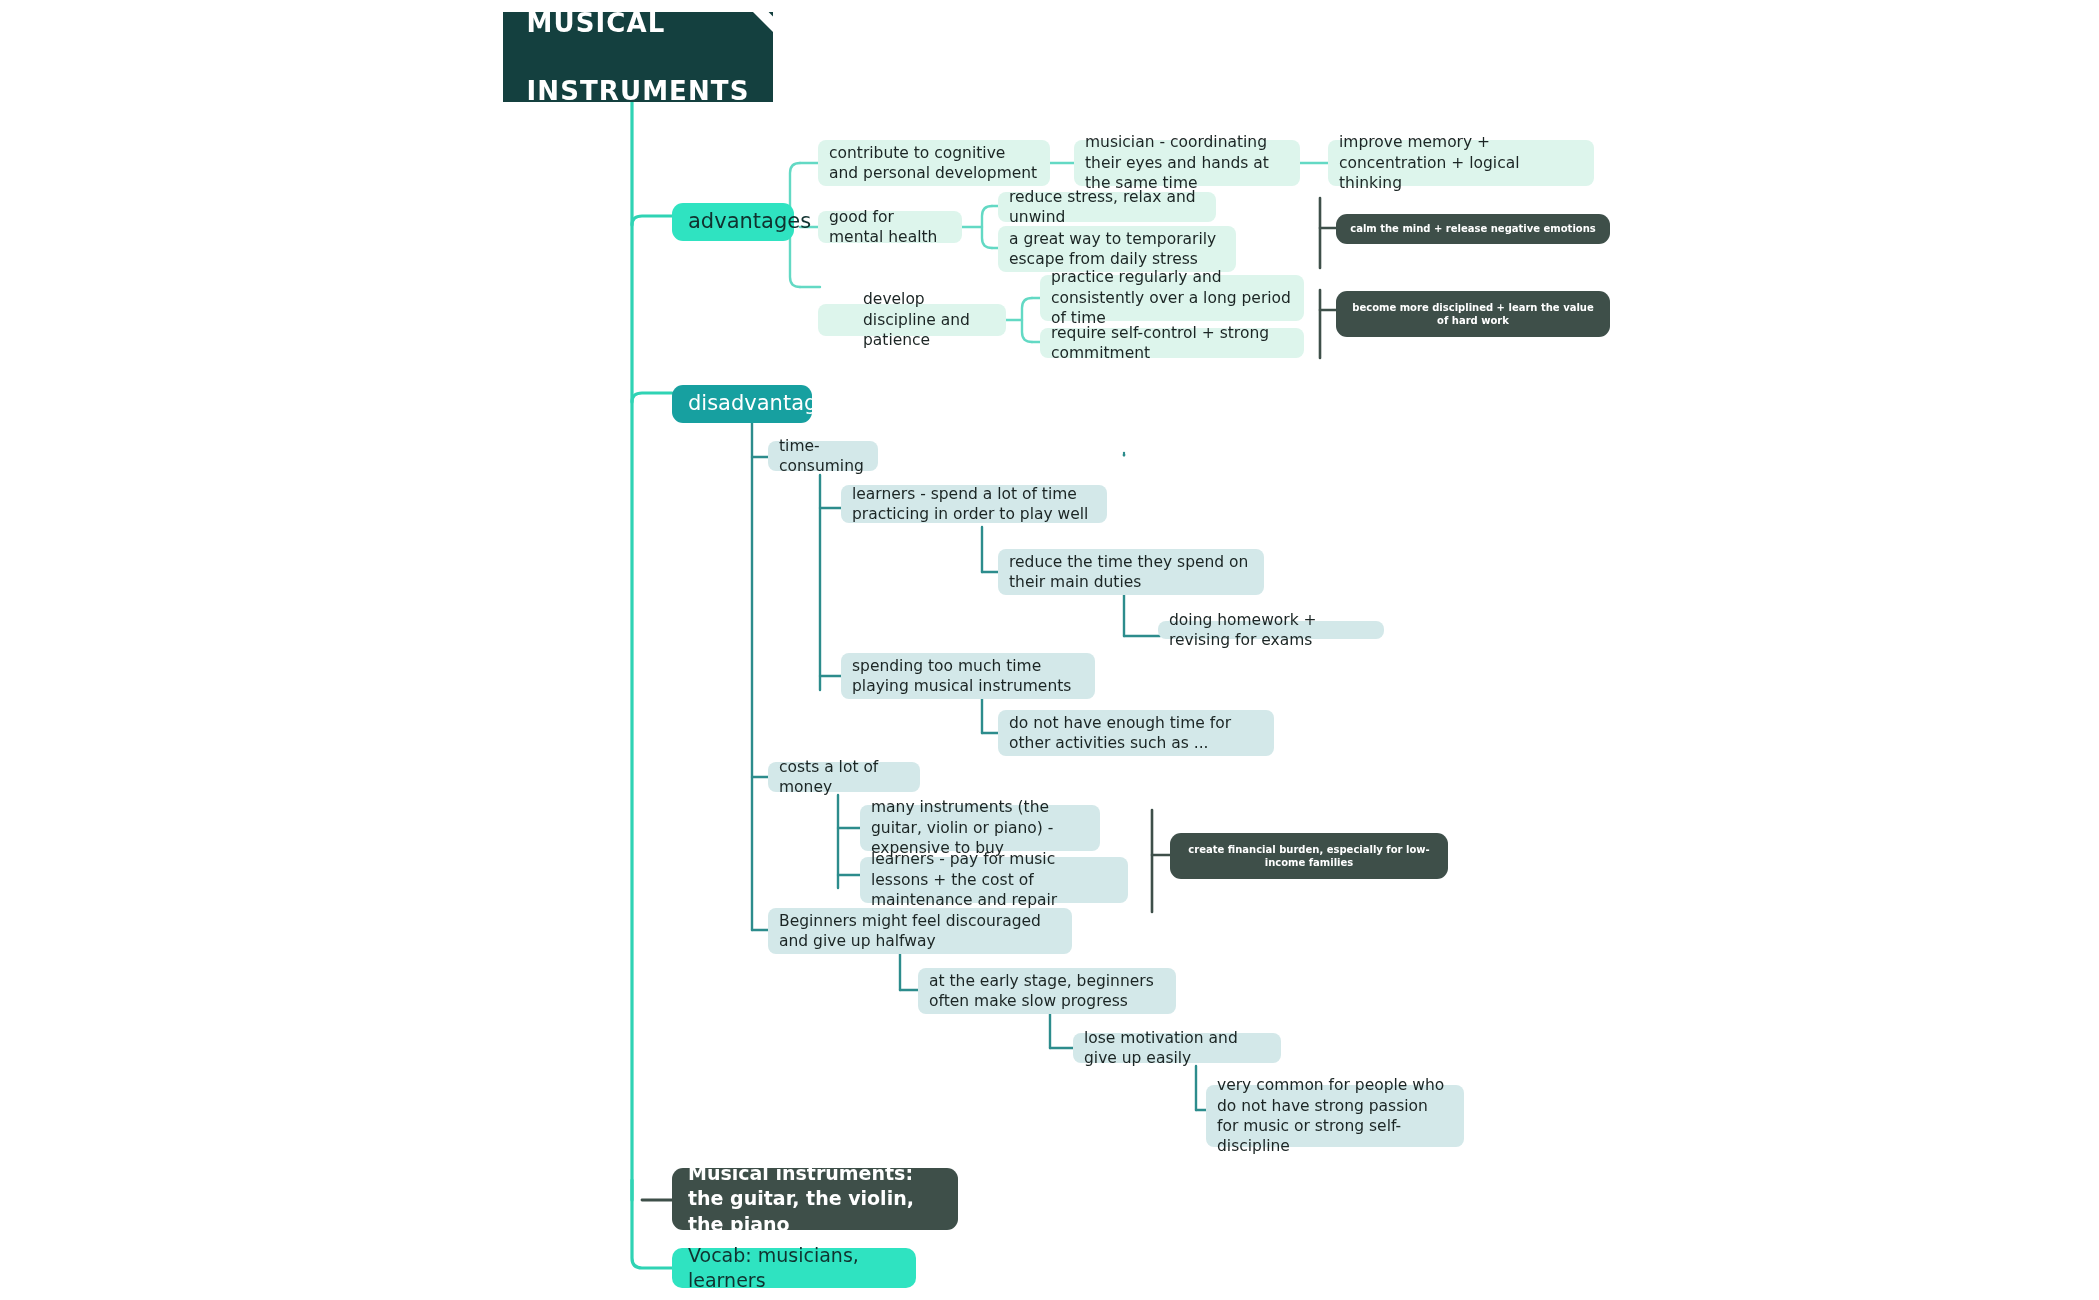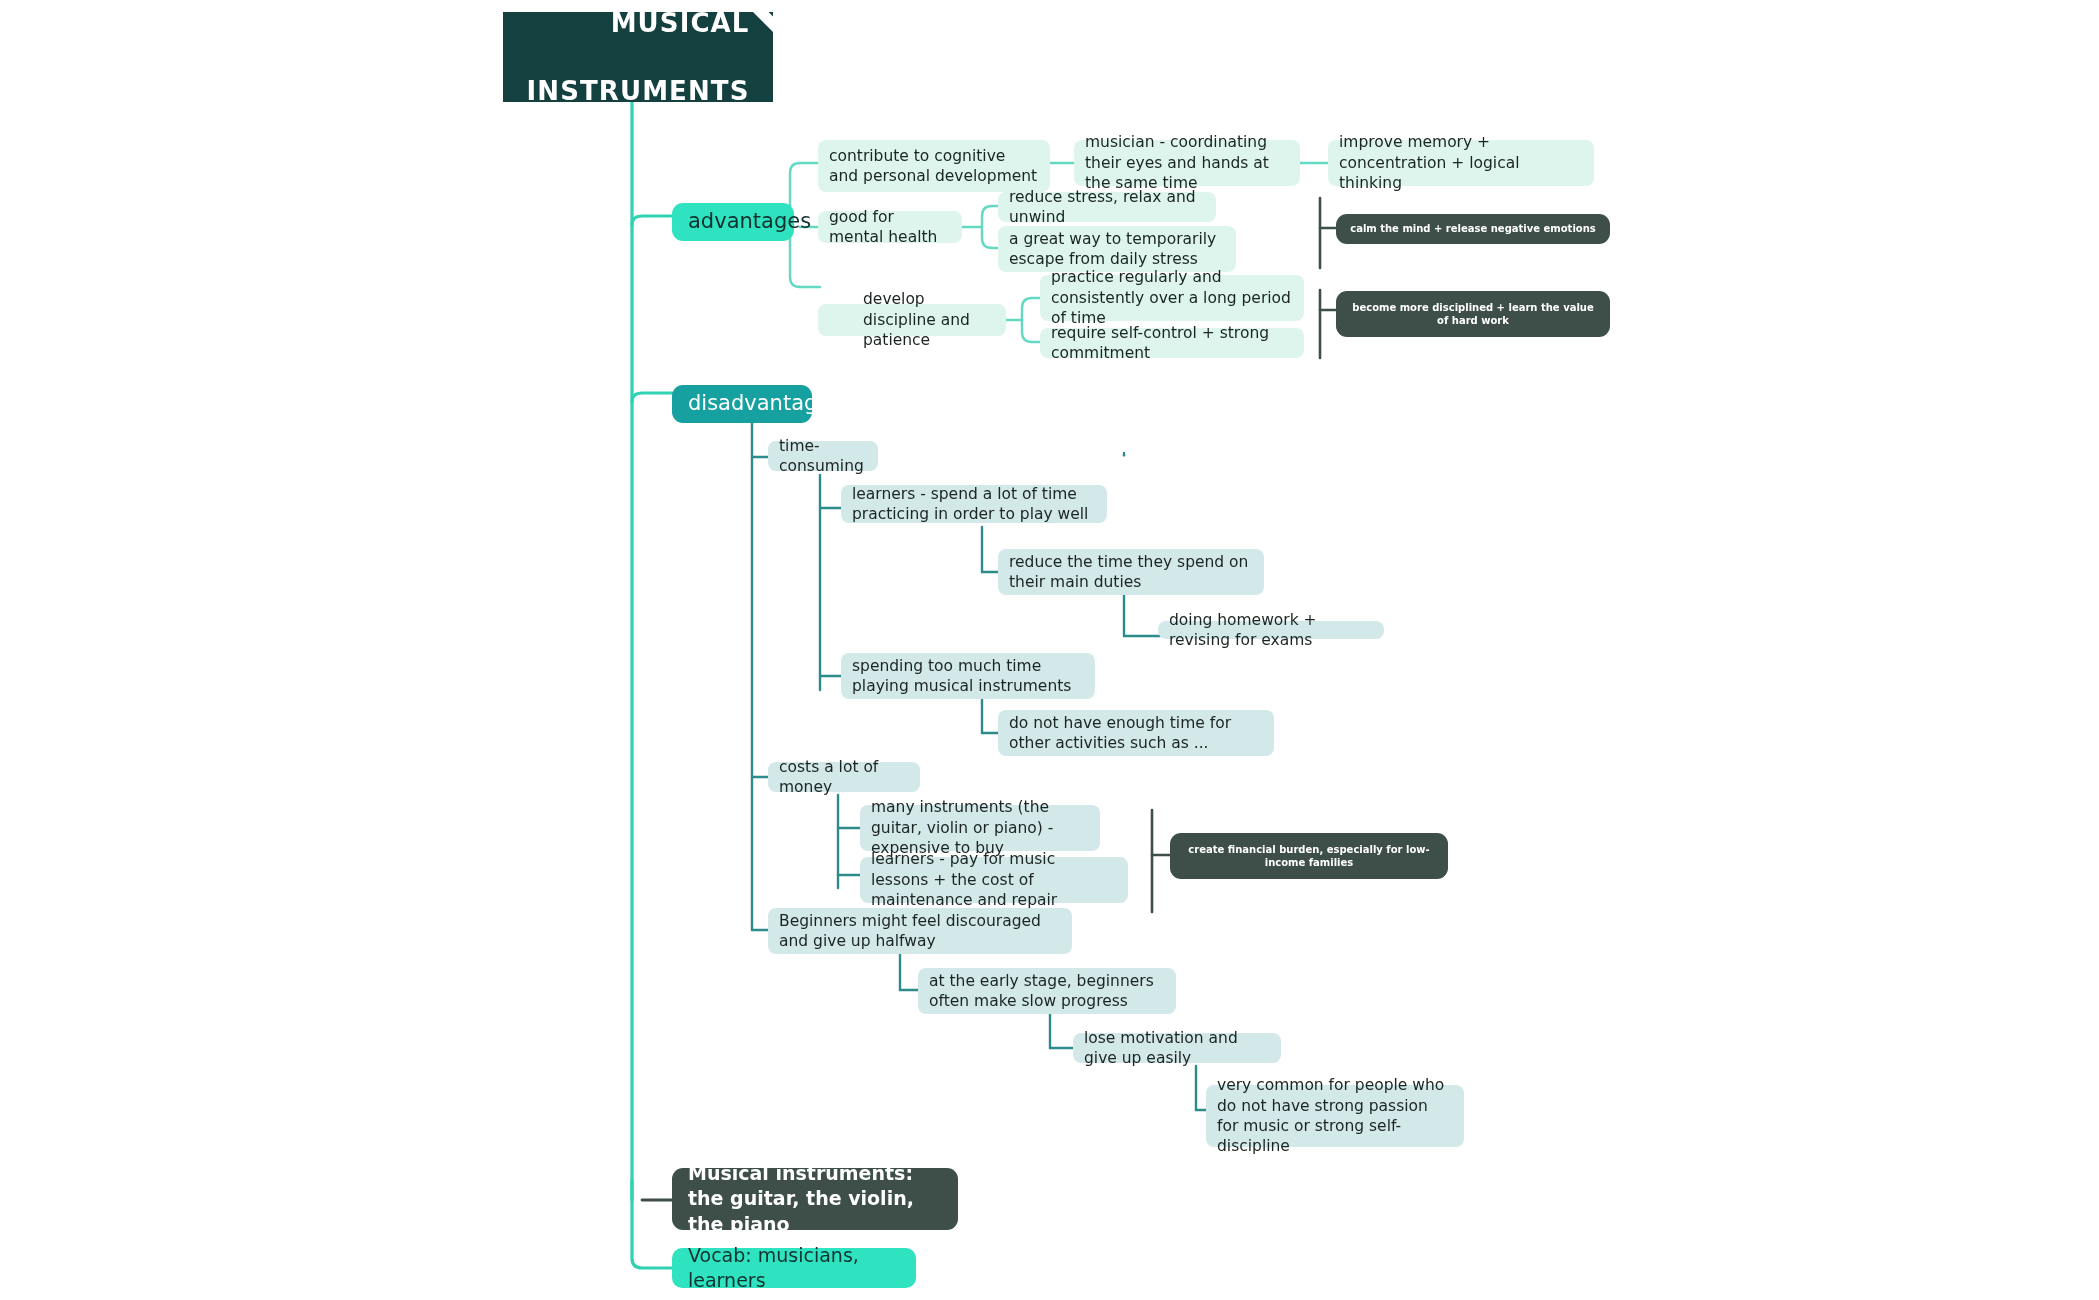--- a/index.html
+++ b/index.html
@@ -11,21 +11,21 @@
   svg#wires{position:absolute;left:0;top:0;width:2099px;height:1300px;pointer-events:none;}
 
   .node{position:absolute;box-sizing:border-box;display:flex;align-items:center;
         border-radius:9px;line-height:1.32;}
   .node span{display:block;}
 
   
   .root{
     background:#14403F;color:#ffffff;border-radius:0;
     font-weight:700;font-size:26px;letter-spacing:1.1px;
-    justify-content:center;text-align:right;padding:6px 20px;
+    justify-content:center;text-align:left;padding:6px 20px;
   }
   .root .fold{
     position:absolute;top:0;right:0;width:20px;height:20px;
     background:#ffffff;
     clip-path:polygon(100% 0,0 0,100% 100%);
   }
   .root .foldline{
     position:absolute;top:0;right:0;width:20px;height:20px;
     background:#14403F;
     clip-path:polygon(100% 22%,78% 0,100% 0);
@@ -150,21 +150,21 @@
     <span>
       <span>MUSICAL</span><br>
       <span>INSTRUMENTS</span>
     </span>
   </div>
 
   <div class="node lvl1 adv" style="left:672px;top:203px;width:122px;height:38px;">
     <span>advantages</span>
   </div>
 
-  <div class="node box mint" style="left:818px;top:140px;width:232px;height:52px;">
+  <div class="node box mint" style="left:818px;top:140px;width:232px;height:46px;">
     <span>contribute to cognitive and personal development</span>
   </div>
 
   <div class="node box mint" style="left:1074px;top:140px;width:226px;height:46px;">
     <span>musician - coordinating their eyes and hands at the same time</span>
   </div>
 
   <div class="node box mint" style="left:1328px;top:140px;width:266px;height:46px;">
     <span>improve memory + concentration + logical thinking</span>
   </div>

